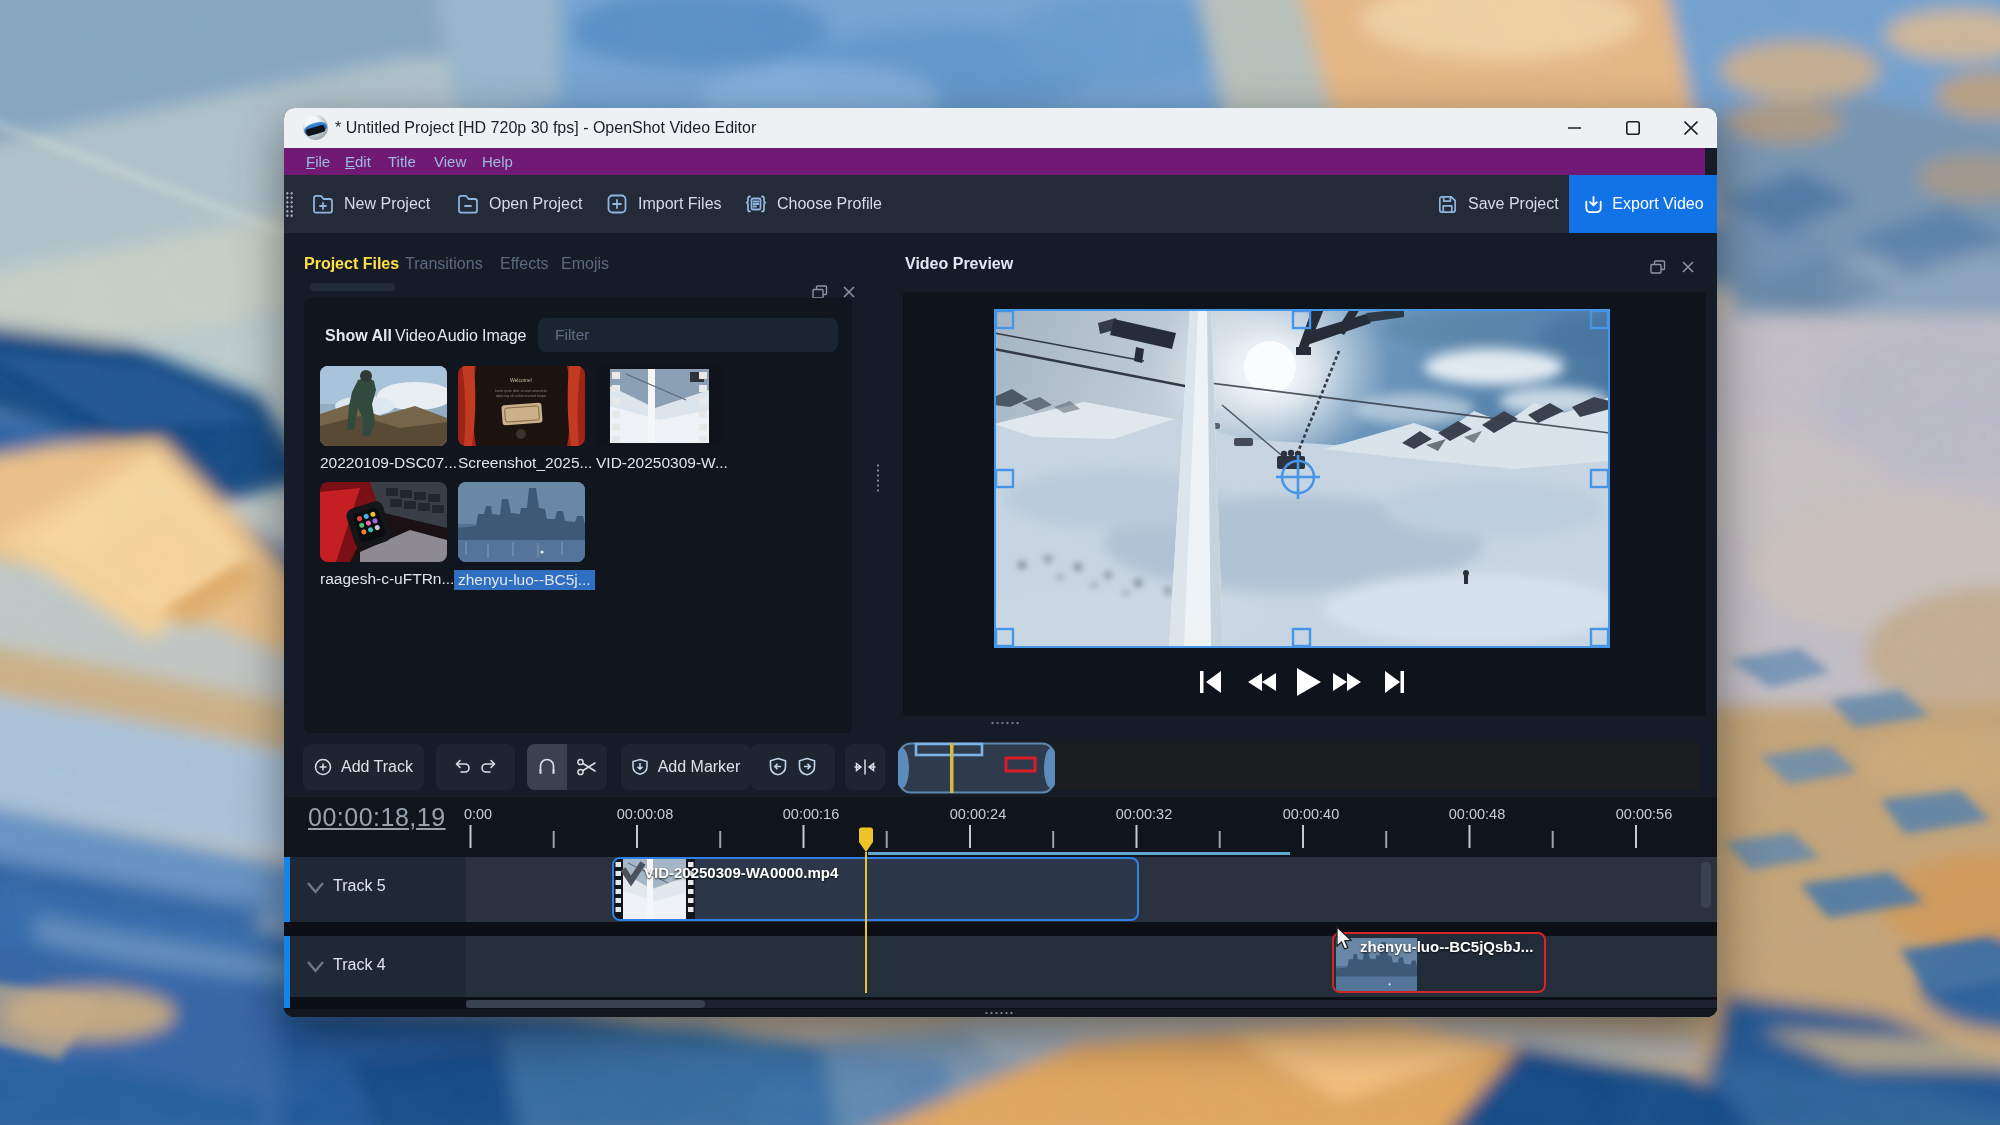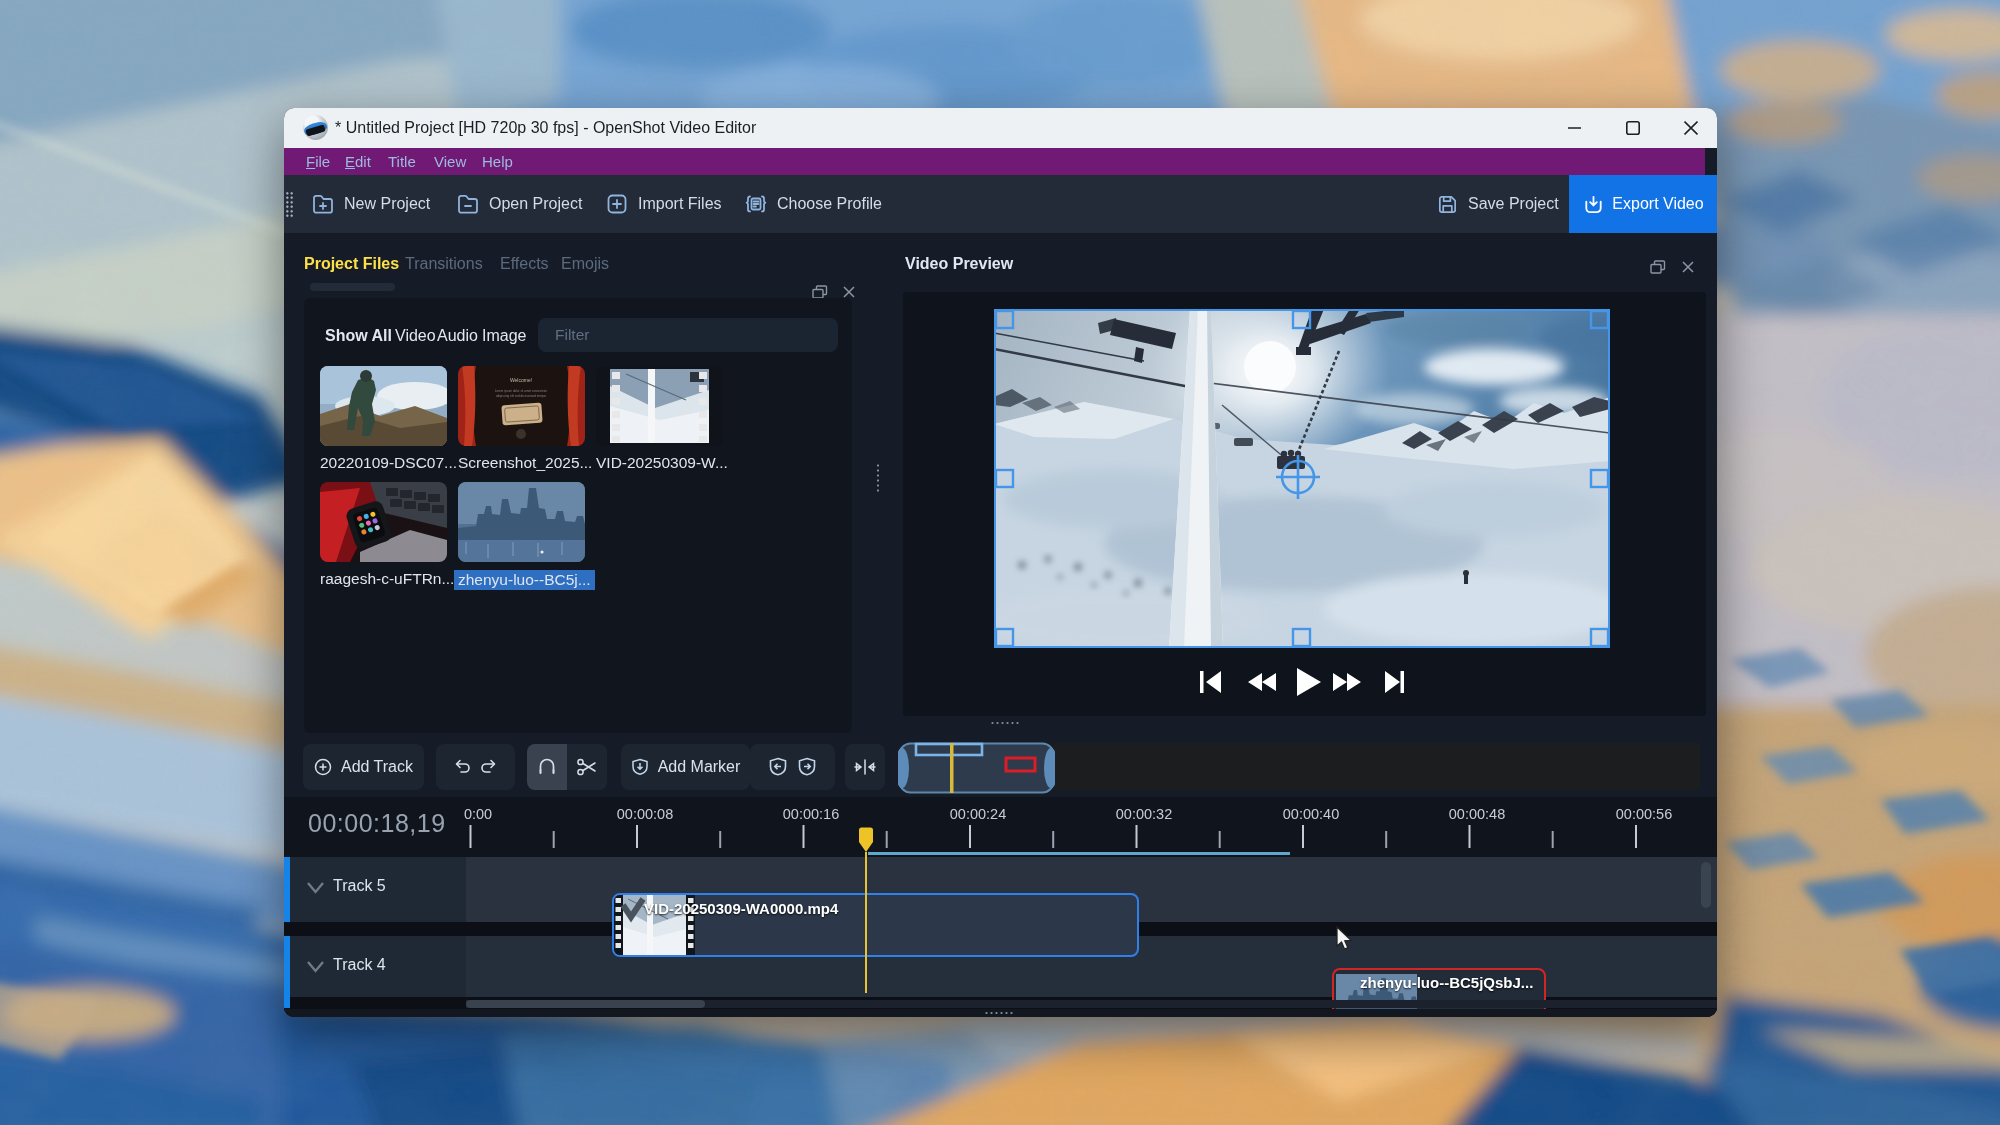--- a/index.html
+++ b/index.html
@@ -36,27 +36,27 @@
   .ftab { position:absolute; top:29px; font-size:16px; color:#e2e8ef; }
   .filter { position:absolute; left:234px; top:20px; width:300px; height:34px; background:#1b2431; border-radius:8px;
             color:#5f6e82; font-size:15.5px; line-height:34px; padding-left:17px; }
   .th { position:absolute; width:127px; height:80px; border-radius:8px; overflow:hidden; }
   .thlabel { position:absolute; font-size:15.5px; color:#dfe5ec; white-space:nowrap; }
   .vptitle { position:absolute; left:621px; top:147px; font-size:16px; font-weight:bold; color:#dfe9f4; }
   .prevbox { position:absolute; left:619px; top:184px; width:803px; height:424px; background:#0e131c; border-radius:4px; }
   .tlbtn { position:absolute; top:636px; height:46px; background:#1d2530; border-radius:8px; display:flex;
            align-items:center; justify-content:center; gap:9px; color:#dbe2ea; font-size:16px; }
   .timebar { position:absolute; left:0; top:689px; width:1433px; height:60px; background:#10151d; }
-  .bigtime { position:absolute; left:24px; top:12px; font-size:25px; color:#98a3b1; letter-spacing:0.5px;}
+  .bigtime { position:absolute; left:24px; top:6px; font-size:25px; color:#98a3b1; letter-spacing:0.5px;text-decoration:underline;}
   .rlabel { position:absolute; top:9px; font-size:14.5px; color:#c6cdd6; transform:translateX(-50%); }
   .track { position:absolute; left:0; width:1433px; }
   .trackbar { position:absolute; left:0px; top:0; width:6px; height:100%; background:#1584e8; }
   .trackname { position:absolute; left:49px; top:20px; font-size:16px; color:#dfe5ec; }
   .chev { position:absolute; left:22px; top:24px; }
-  .clip { position:absolute; border-radius:8px; overflow:hidden;margin-top:36px; }
+  .clip { position:absolute; border-radius:8px; overflow:hidden; }
   .cliptitle { position:absolute; font-size:15px; font-weight:bold; color:#fff; white-space:nowrap;
                text-shadow:0 1px 2px rgba(0,0,0,.8); }
 </style>
 </head>
 <body>
 <div class="desktop" id="bg">
 <svg width="2000" height="1125" viewBox="0 0 2000 1125" preserveAspectRatio="none">
  <defs>
   <linearGradient id="base" x1="0" y1="0" x2="0.75" y2="1">
    <stop offset="0" stop-color="#9db3c2"></stop>

